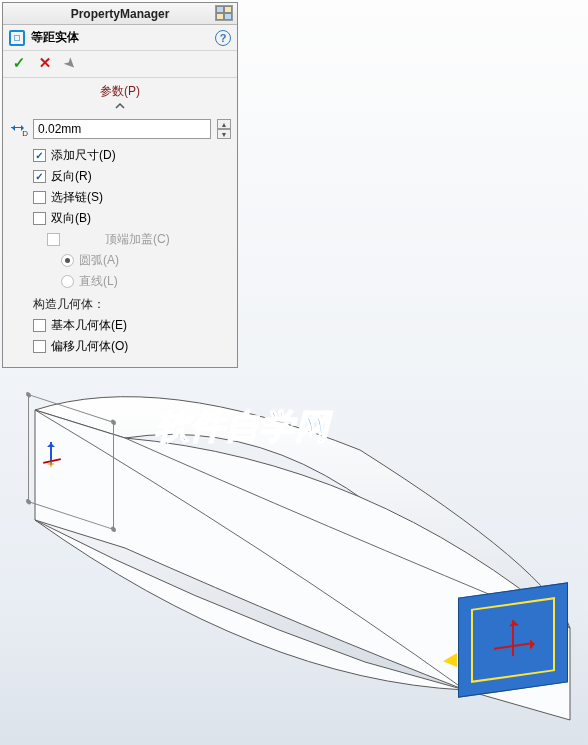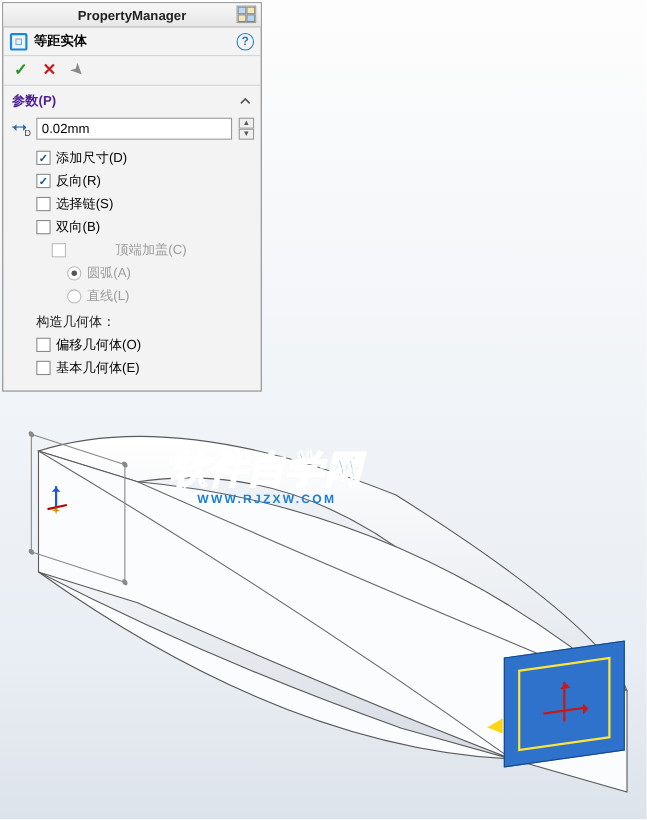--- a/index.html
+++ b/index.html
@@ -18,21 +18,21 @@
   .feat-icon { width:16px; height:16px; margin-right:6px; position:relative; }
   .offset-ico { border:2px solid #1689d8; border-radius:2px; }
   .offset-ico::after{content:"";position:absolute;inset:3px;border:1px solid #7aaed6;}
   .feat-title { font-weight:bold; flex:1; }
   .help-icon { width:16px;height:16px;border:1.5px solid #2f7abf;border-radius:50%;color:#2f7abf;display:flex;align-items:center;justify-content:center;font-size:11px;font-weight:bold;}
 
   .pm-actions { display:flex;align-items:center;gap:10px;padding:4px 8px 6px;border-bottom:1px solid #d5d5d5; }
   .act { width:16px;height:16px;display:flex;align-items:center;justify-content:center;font-weight:bold;font-size:15px; }
   .ok{color:#1a9a1a;} .cancel{color:#c61919;} .pin{color:#8a8a8a;transform:rotate(45deg);font-size:13px;}
 
-  .sect-head { display:flex;align-items:center;justify-content:space-between;padding:5px 8px 3px;color:#4c1d95;font-weight:bold; }
+  .sect-head { display:flex;align-items:center;justify-content:space-between;padding:5px 8px 3px;color:#7f1d1d;font-weight:normal;flex-direction:column; }
   .chev { width:12px;height:12px;color:#555; }
 
   .sect-body { padding:4px 6px 10px; }
   .val-row { display:flex;gap:6px;margin-bottom:6px; }
   .dim-icon { width:18px;height:18px;position:relative; }
   .dim-icon::before{content:"";position:absolute;left:2px;top:8px;width:12px;border-top:1.5px solid #1b6ab5;}
   .dim-icon::after{content:"D";position:absolute;right:-1px;bottom:-1px;font-size:8px;color:#333;}
   .dim-icon .arr{position:absolute;width:0;height:0;border:3px solid transparent;}
   .dim-icon .l{left:0;top:6px;border-right-color:#1b6ab5;}
   .dim-icon .r{left:12px;top:6px;border-left-color:#1b6ab5;}
@@ -125,21 +125,20 @@
     <div class="inner"></div>
     <div class="cy"></div>
       <div class="cx"></div>
       <div class="au"></div>
       <div class="ar"></div>
   </div>
   <div class="yellow-arrow"></div>
 
   <div class="watermark">
     <div class="wm-big">软件自学网</div>
-    <div class="wm-small">WWW.RJZXW.COM</div>
   </div>
 </div>
 
 <div class="pm-panel">
 
   <div class="pm-titlebar">
     <span class="pm-title">PropertyManager</span>
     <div class="tile-icon">
       <div style="display:flex;flex-wrap:wrap;width:100%;height:100%">
         <div class="sq c1"></div>
@@ -215,22 +214,22 @@
 
     <div class="chk-row sub2">
       <div class="chk rad dis"></div>
       <span class="lbl dis">直线(L)</span>
     </div>
 
     <div class="grp-label">构造几何体：</div>
 
     <div class="chk-row">
       <div class="chk"></div>
+      <span class="lbl">基本几何体(E)</span>
+    </div>
+
+    <div class="chk-row">
+      <div class="chk"></div>
       <span class="lbl">偏移几何体(O)</span>
     </div>
 
-    <div class="chk-row">
-      <div class="chk"></div>
-      <span class="lbl">基本几何体(E)</span>
-    </div>
-
   </div>
 </div>
 
 </body></html>

